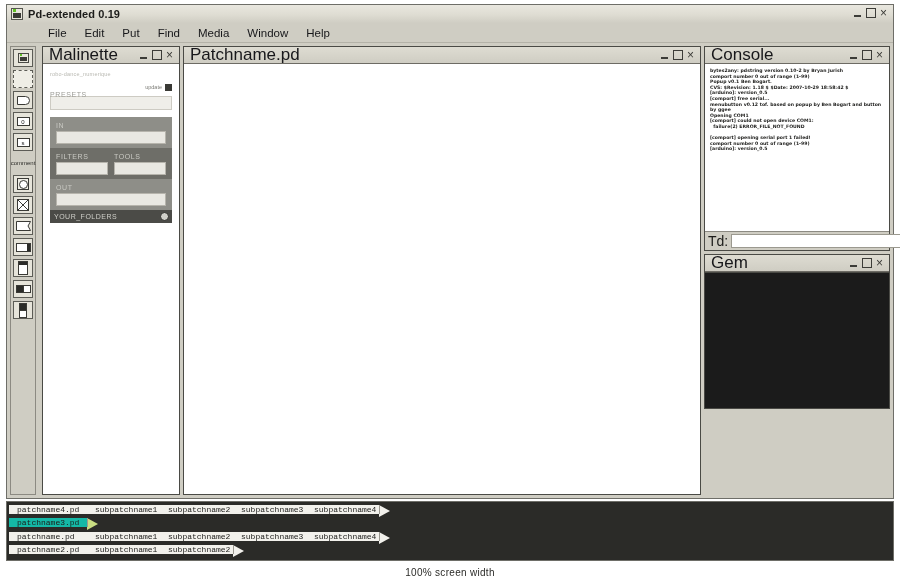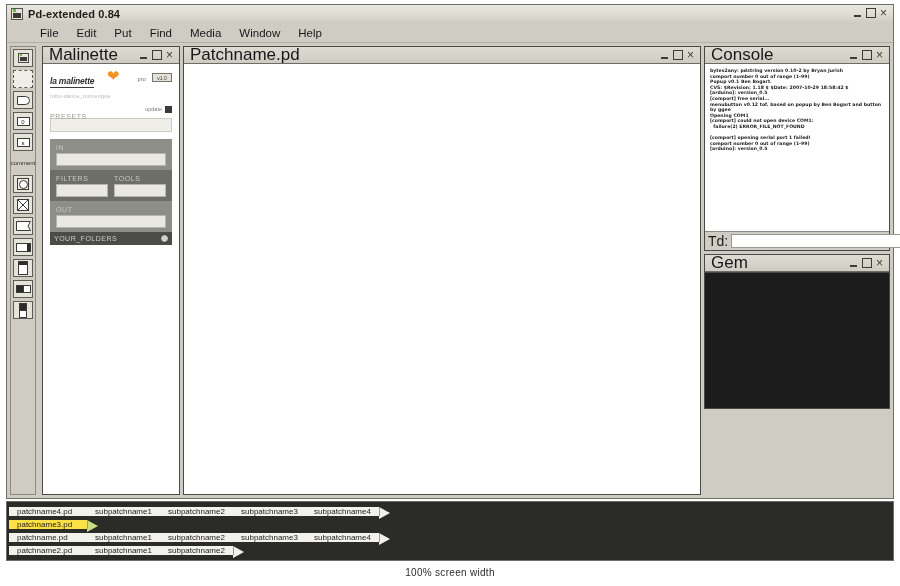--- a/index.html
+++ b/index.html
@@ -66,21 +66,21 @@
   .wc { width: 11px; height: 11px; display:flex; align-items:center; justify-content:center; }
   .wc-min::after { content:""; display:block; width:7px; height:2px; background:#3c3c38; margin-top:6px;}
   .wc-max::after { content:""; display:block; width:8px; height:8px; border:1.5px solid #3c3c38;}
   .wc-close { font-size: 12px; font-weight: 500; color:#3c3c38; }
 
   
   .menubar {
     height: 20px;
     background: #cfcdc3;
     display: flex; align-items: center;
-    padding-left: 24px;
+    padding-left: 32px;
     position: relative;
     flex: 0 0 auto;
     border-bottom: 1px solid #b4b2a8;
   }
   .menu-item {
     font-size: 11.5px; color: #17171a;
     padding: 0 9px; line-height: 20px;
     cursor: default;
   }
 
@@ -279,21 +279,21 @@
   
   .tabstrip {
     position: absolute;
     left: 6px; top: 501px;
     width: 888px; height: 60px;
     background: #2b2b28;
     border: 1px solid #6e6e68;
     padding: 3px 2px;
     display: flex; flex-direction: column; gap: 1px;
   }
-  .tabrow { height: 13px; display: flex; align-items: center; }
+  .tabrow { height: 13px; display: flex; align-items: flex-start; font-family: Liberation Mono, monospace; }
   .tab {
     position: relative;
     display: flex; align-items: center;
     padding-left: 8px;
     font-size: 8px; color: #1c1c1a;
     background: #f2f1ec;
     margin-right: 0;
   }
   .tab.first { width: 78px; }
   .tab.sub { width: 73px; }
@@ -304,42 +304,42 @@
   }
   .tab.end { position: relative; }
   .tab.end::before {
     content:"";
     position:absolute; right: -11px; top: 0;
     width: 0; height: 0;
     border-left: 11px solid #f2f1ec;
     border-top: 6.5px solid transparent;
     border-bottom: 6.5px solid transparent;
   }
-  .tab.active { background: #fde047; }
+  .tab.active { background: #14b8a6; }
   .tab.active::before { border-left-color: #c9dd82; }
 
   
   .caption {
     position: absolute;
     left: 0; top: 567px; width: 900px;
     text-align: center;
     font-size: 10px; color: #2b2b28;
     letter-spacing: .3px;
   }
 </style>
 </head>
 <body>
 
 <div id="app">
 
   <div class="window-frame">
 
     <div class="titlebar">
       <div class="app-icon"></div>
-      <div class="app-title">Pd-extended 0.84</div>
+      <div class="app-title">Pd-extended 0.19</div>
       <div class="win-ctrls">
         <div class="wc wc-min"></div>
         <div class="wc wc-max"></div>
         <div class="wc wc-close">×</div>
       </div>
     </div>
 
     <div class="menubar">
       <div class="menu-item">File</div>
       <div class="menu-item">Edit</div>
@@ -419,26 +419,20 @@
         <div class="subwin-title">
           <div class="t">Malinette</div>
           <div class="subwin-ctrls">
             <div class="wc wc-min"></div>
             <div class="wc wc-max"></div>
             <div class="wc wc-close">×</div>
           </div>
         </div>
         <div class="malinette-body">
 
-          <div class="mal-head">
-            <div class="mal-brand">la malinette</div>
-            <div class="mal-heart">❤</div>
-            <div class="mal-pro">pro</div>
-            <div class="mal-chip">v1.0</div>
-          </div>
           <div class="mal-sub">robo-dance_numerique</div>
 
           <div class="mal-row">
             <span class="mal-sect-lbl">PRESETS</span>
             <span class="mal-update">update</span>
             <span class="mal-sq"></span>
           </div>
           <div class="mal-field"></div>
 
           <div class="mal-group">

